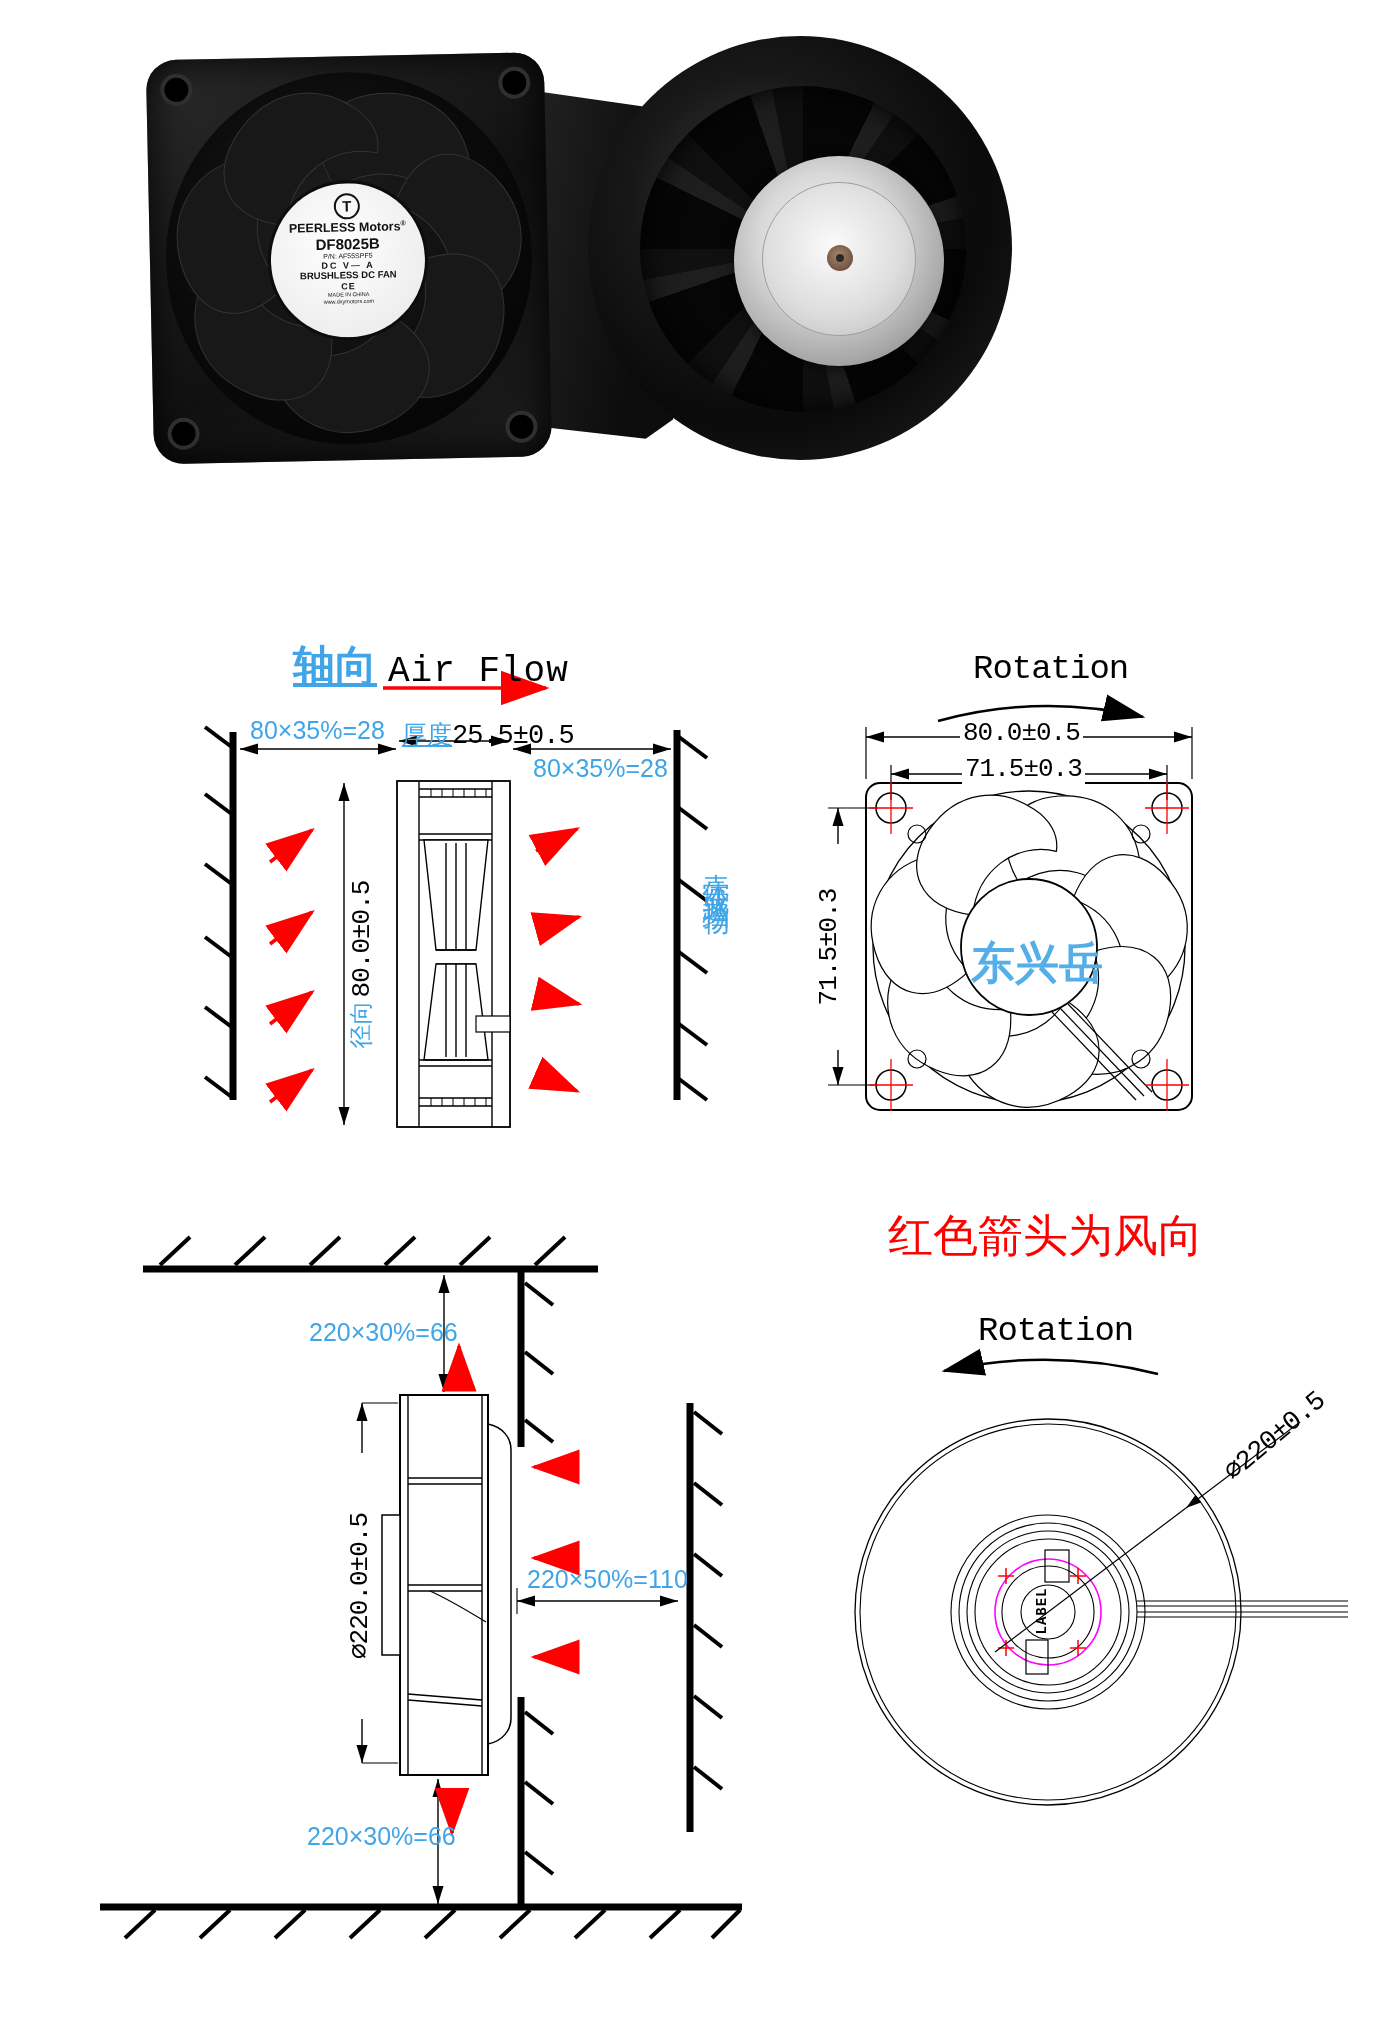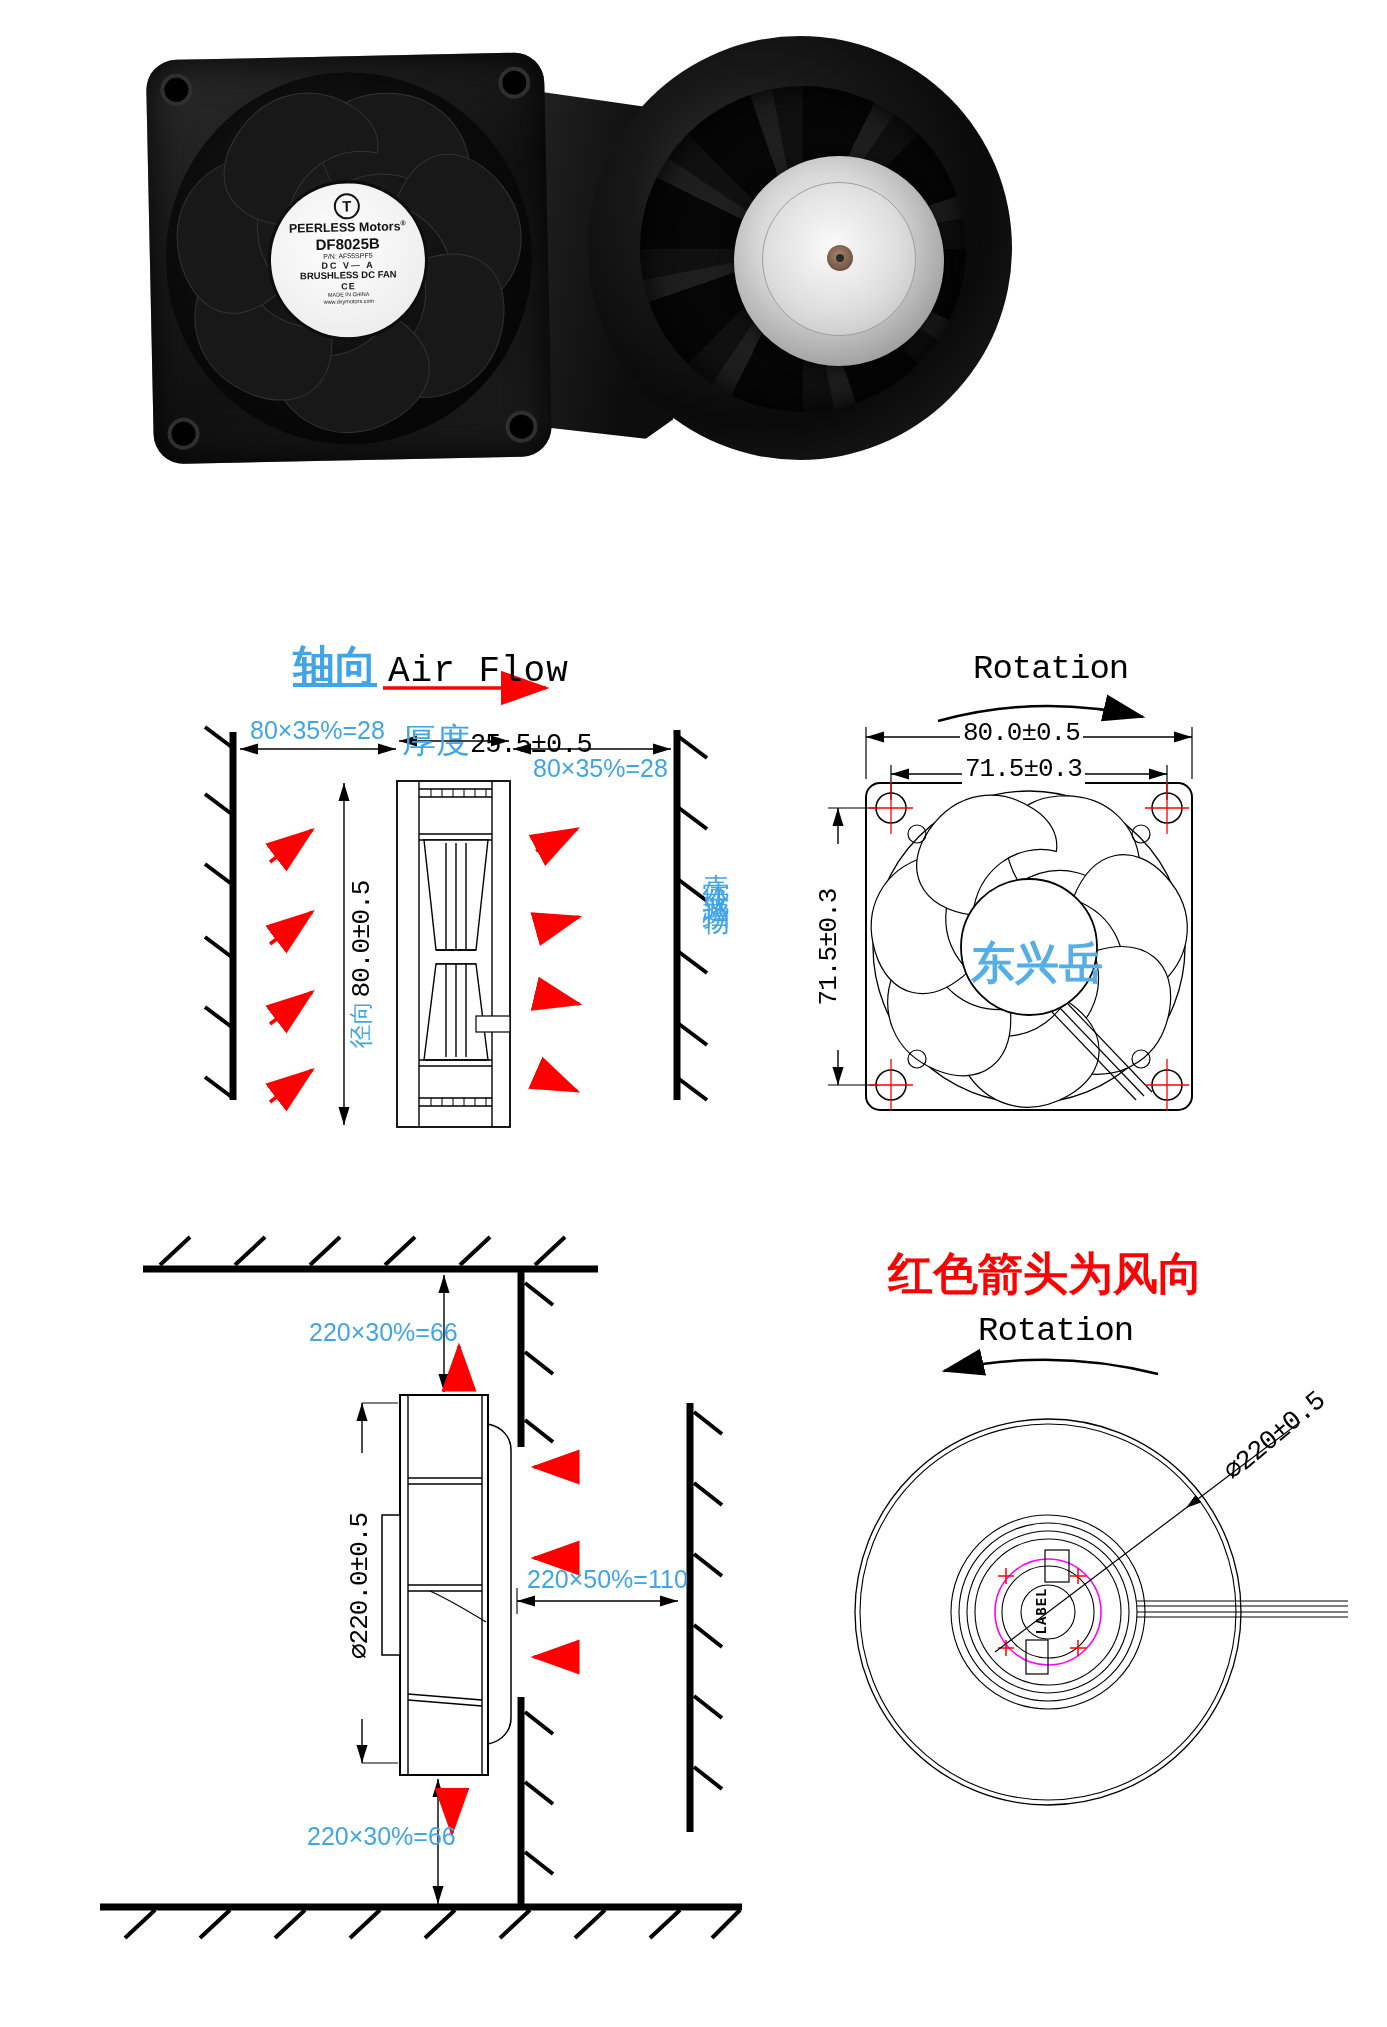--- a/index.html
+++ b/index.html
@@ -378,35 +378,35 @@
           <div id="cfHole"></div>
         </div>
       </div>
     </div>
   </div>
 
   <div class="txt blue" style="left:293px;top:638px;font-size:42px;font-weight:bold;text-decoration:underline;">轴向</div>
   <div class="txt cad" style="left:388px;top:651px;font-size:36px;letter-spacing:1px;">Air Flow</div>
   <div class="txt blue" style="left:250px;top:716px;font-size:25px;">80×35%=28</div>
   <div class="txt" style="left:402px;top:700px;">
-    <span class="blue" style="font-size:34px;">厚度</span><span class="cad" style="font-size:27px;text-align:center;">25.5±0.5</span>
+    <span class="blue" style="font-size:25px;text-decoration:underline;">厚度</span><span class="cad" style="font-size:27px;text-align:center;">25.5±0.5</span>
   </div>
   <div class="txt blue" style="left:533px;top:754px;font-size:25px;">80×35%=28</div>
   <div class="txt rot" style="left:232px;top:938px;width:240px;">
     <span class="blue" style="font-size:24px;">径向</span><span class="cad bgw" style="font-size:26px;">80.0±0.5</span>
   </div>
   <div class="txt blue" style="left:698px;top:852px;font-size:27px;writing-mode:vertical-rl;letter-spacing:7px;">壳体或遮挡物</div>
 
   <div class="txt cad" style="left:973px;top:650px;font-size:34px;">Rotation</div>
   <div class="txt cad bgw" style="left:960px;top:718px;font-size:26px;">80.0±0.5</div>
   <div class="txt cad bgw" style="left:962px;top:754px;font-size:26px;">71.5±0.3</div>
   <div class="txt cad rot bgw" style="left:726px;top:932px;width:200px;font-size:26px;">71.5±0.3</div>
   <div class="txt" style="left:952px;top:934px;width:170px;font-size:44px;font-weight:bold;color:#54AEE8;text-align:center;">东兴岳</div>
 
-  <div class="txt" style="left:888px;top:1206px;font-size:45px;font-weight:bold;color:#FF0000;margin-top:38px;">红色箭头为风向</div>
+  <div class="txt" style="left:888px;top:1206px;font-size:45px;font-weight:normal;color:#FF0000;">红色箭头为风向</div>
 
   <div class="txt blue" style="left:309px;top:1318px;font-size:25px;">220×30%=66</div>
   <div class="txt cad rot bgw" style="left:226px;top:1570px;width:260px;font-size:26px;">∅220.0±0.5</div>
   <div class="txt blue" style="left:527px;top:1565px;font-size:25px;">220×50%=110</div>
   <div class="txt blue" style="left:307px;top:1822px;font-size:25px;">220×30%=66</div>
 
   <div class="txt cad" style="left:978px;top:1312px;font-size:34px;">Rotation</div>
   <div class="txt cad" style="left:1189px;top:1419px;width:170px;font-size:27px;text-align:center;transform:rotate(-40deg);">∅220±0.5</div>
   <div class="txt cad" style="left:1010px;top:1603px;width:64px;font-size:14px;font-weight:bold;text-align:center;transform:rotate(-90deg);letter-spacing:1px;">LABEL</div>
 

